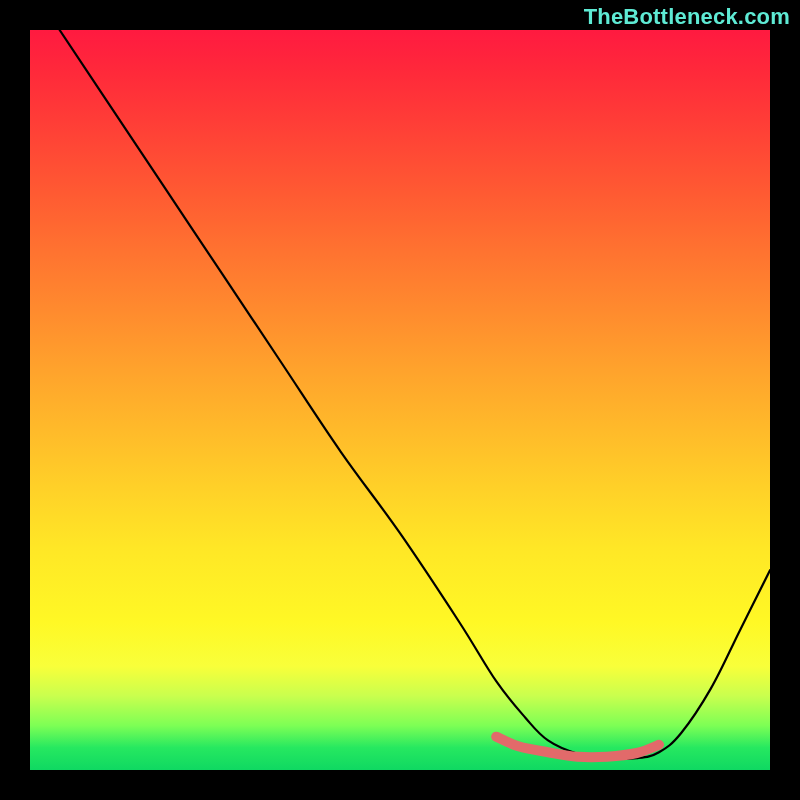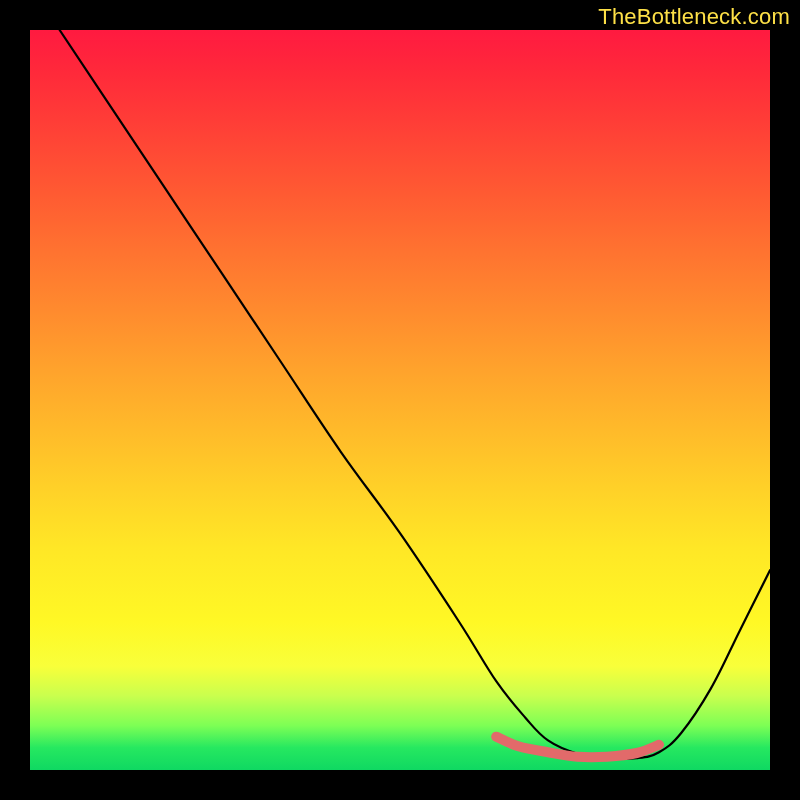--- a/index.html
+++ b/index.html
@@ -14,23 +14,23 @@
   .frame {
     position: relative;
     width: 800px;
     height: 800px;
     background: #000;
   }
   .watermark {
     position: absolute;
     top: 4px;
     right: 10px;
-    color: #fde047;
+    color: #5eead4;
     font-size: 22px;
-    font-weight: 400;
+    font-weight: 700;
     letter-spacing: 0.2px;
     z-index: 30;
   }
   .plot-area {
     position: absolute;
     left: 30px;
     top: 30px;
     width: 740px;
     height: 740px;
     overflow: hidden;

